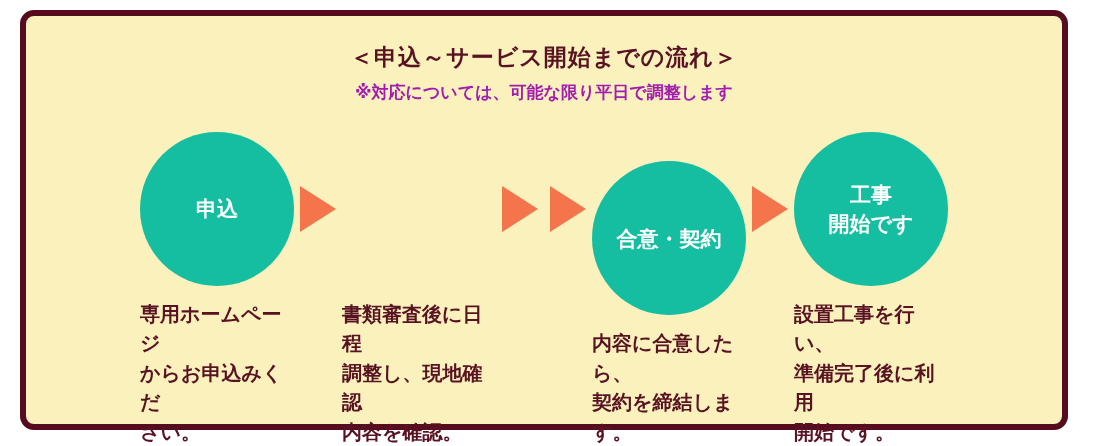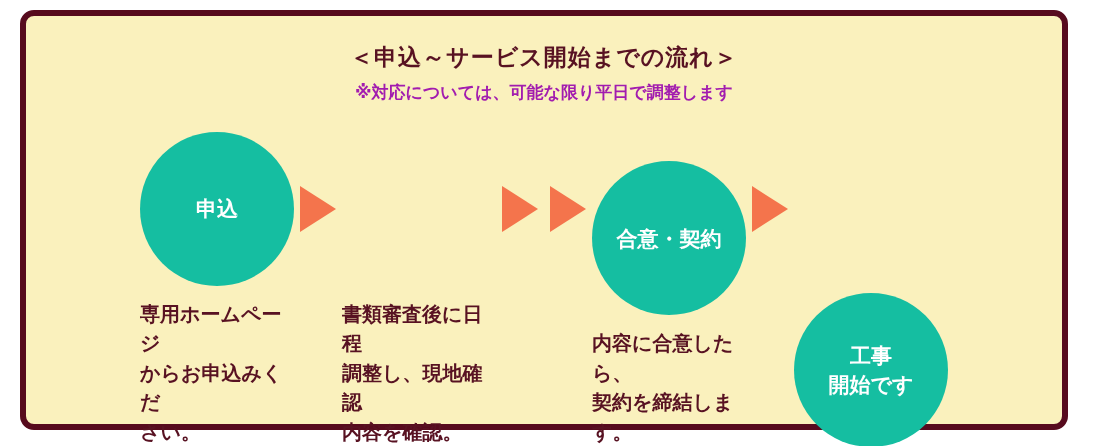--- a/index.html
+++ b/index.html
@@ -123,16 +123,19 @@
 契約を締結します。</div>
     </div>
 
     <div class="arrow-wrap">
       <div class="arrow"></div>
     </div>
 
     <div class="step">
       <div class="circle">工事
 開始です</div>
+      <div class="desc">設置工事を行い、
+準備完了後に利用
+開始です。</div>
     </div>
 
   </div>
 </div>
 
 </body></html>

